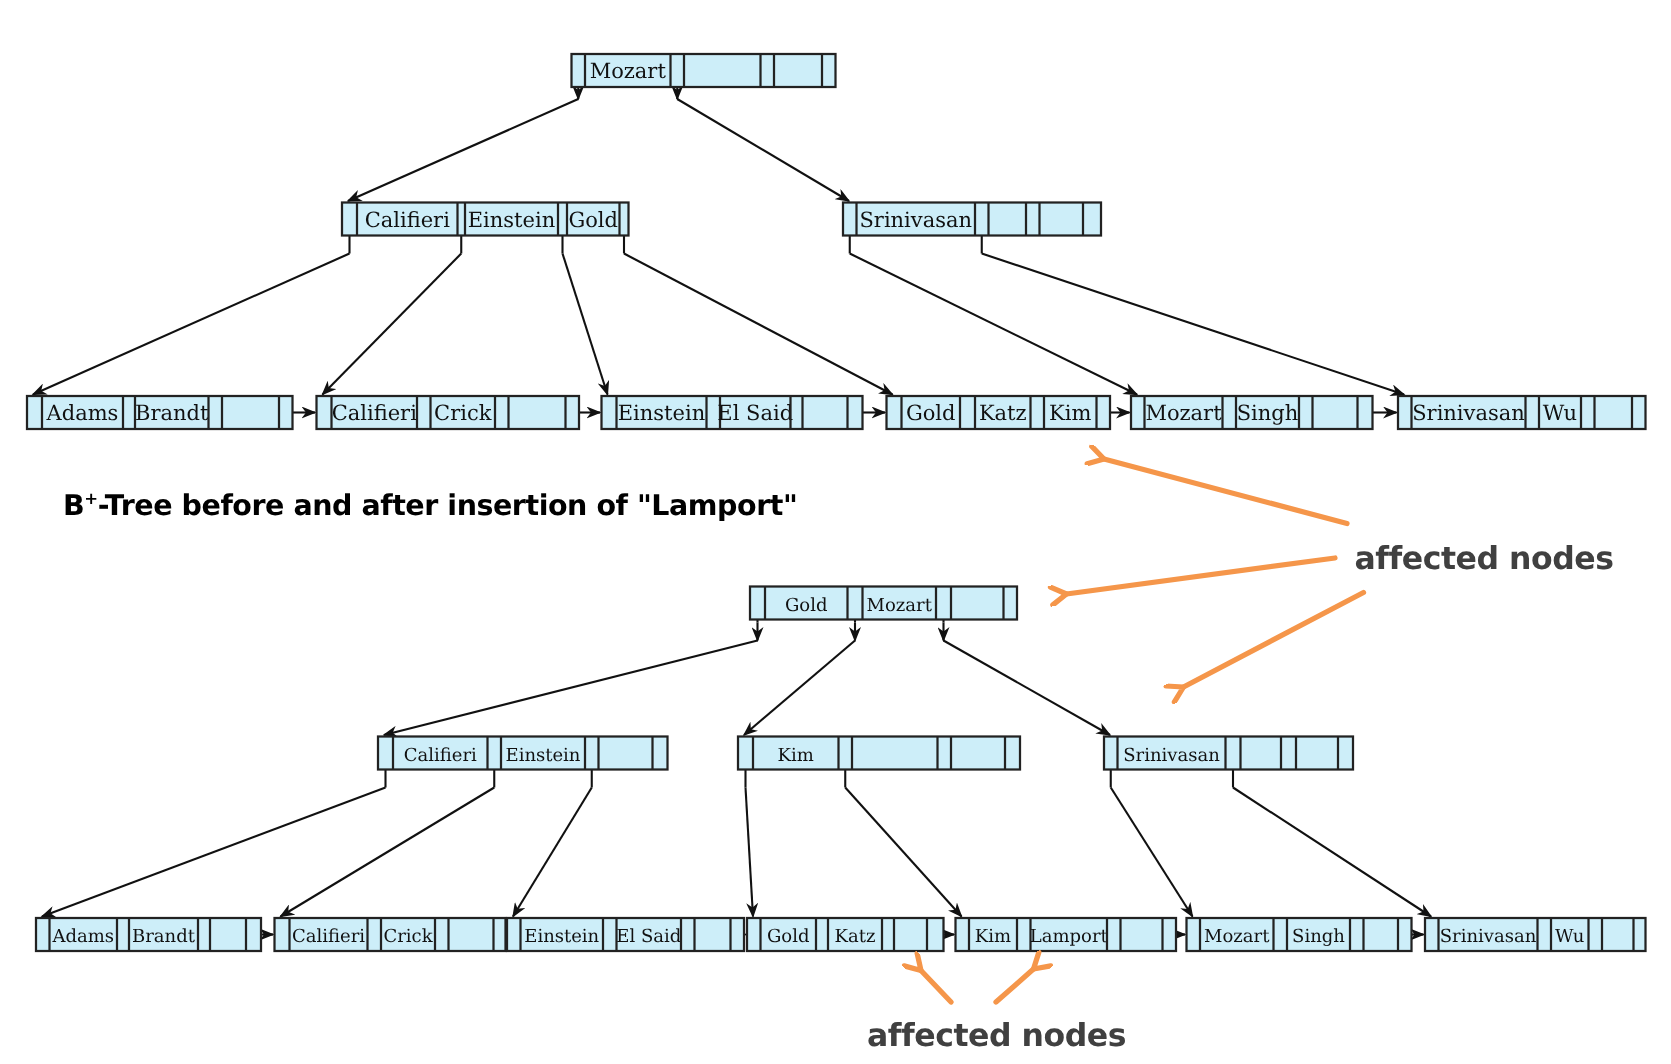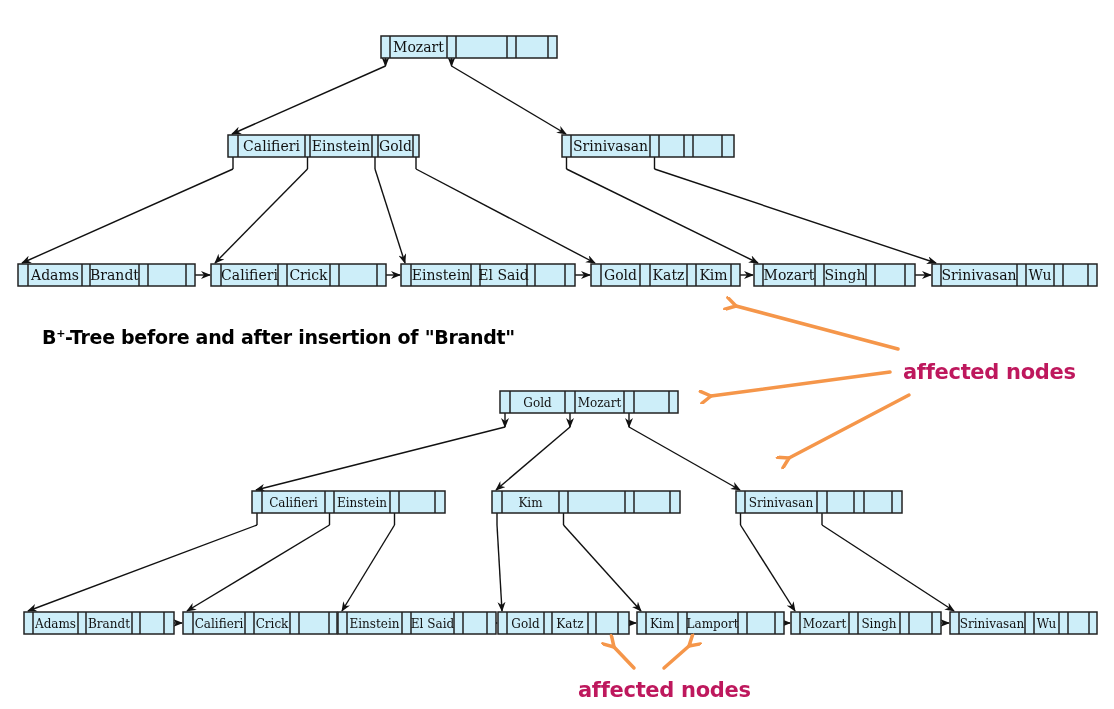--- a/index.html
+++ b/index.html
@@ -7,21 +7,21 @@
   #canvas { position: absolute; left: 0; top: 0; }
   .node-rect { fill: #cdeef9; stroke: #222; stroke-width: 1.5; }
   .node-div { stroke: #222; stroke-width: 1.5; }
   .node-text-top { font-family: "DejaVu Serif", "Liberation Serif", serif; font-size: 14px; fill: #111; }
   .node-text-bot { font-family: "DejaVu Serif", "Liberation Serif", serif; font-size: 12px; fill: #111; }
   .edge { stroke: #111; stroke-width: 1.4; fill: none; }
   .ptr-tick { stroke: #111; stroke-width: 1.4; }
   .orange-arrow { stroke: #f5964a; stroke-width: 3.5; fill: none; stroke-linecap: round; stroke-linejoin: round; }
   .caption { position: absolute; font-family: "DejaVu Sans", "Liberation Sans", sans-serif; font-weight: bold; color: #000; font-size: 19px; left: 42px; top: 326px; white-space: nowrap; letter-spacing: -0.3px; }
   .caption sup { font-size: 11px; }
-  .annot { position: absolute; font-family: "DejaVu Sans", "Liberation Sans", sans-serif; font-weight: bold; color: #be185d; font-size: 21px; white-space: nowrap; letter-spacing: -0.3px; }
+  .annot { position: absolute; font-family: "DejaVu Sans", "Liberation Sans", sans-serif; font-weight: bold; color: #404040; font-size: 21px; white-space: nowrap; letter-spacing: -0.3px; }
   #annot-1 { left: 903px; top: 360px; }
   #annot-2 { left: 578px; top: 678px; }
 </style>
 </head>
 <body>
 
 <svg id="canvas" width="1114" height="709" xmlns="http://www.w3.org/2000/svg">
   <defs>
     <marker id="arrowhead" markerWidth="10" markerHeight="8" refX="9" refY="4" orient="auto" markerUnits="userSpaceOnUse">
       <path d="M0,0 L10,4 L0,8 L3,4 Z" fill="#111"></path>
@@ -306,16 +306,16 @@
     </g>
   <g id="orange-layer">
     <line class="orange-arrow" x1="898" y1="349" x2="736" y2="306" marker-end="url(#arrowhead-orange)"></line>
     <line class="orange-arrow" x1="890" y1="372" x2="711" y2="396" marker-end="url(#arrowhead-orange)"></line>
     <line class="orange-arrow" x1="909" y1="395" x2="789" y2="458" marker-end="url(#arrowhead-orange)"></line>
     <line class="orange-arrow" x1="634" y1="668" x2="614" y2="647" marker-end="url(#arrowhead-orange)"></line>
     <line class="orange-arrow" x1="664" y1="668" x2="689" y2="646" marker-end="url(#arrowhead-orange)"></line>
   </g>
 </svg>
 
-<div class="caption"><span>B</span><sup>+</sup><span>-Tree before and after insertion of "Brandt"</span></div>
+<div class="caption"><span>B</span><sup>+</sup><span>-Tree before and after insertion of "Lamport"</span></div>
 
 <div class="annot" id="annot-1">affected nodes</div>
 <div class="annot" id="annot-2">affected nodes</div>
 
 </body></html>

